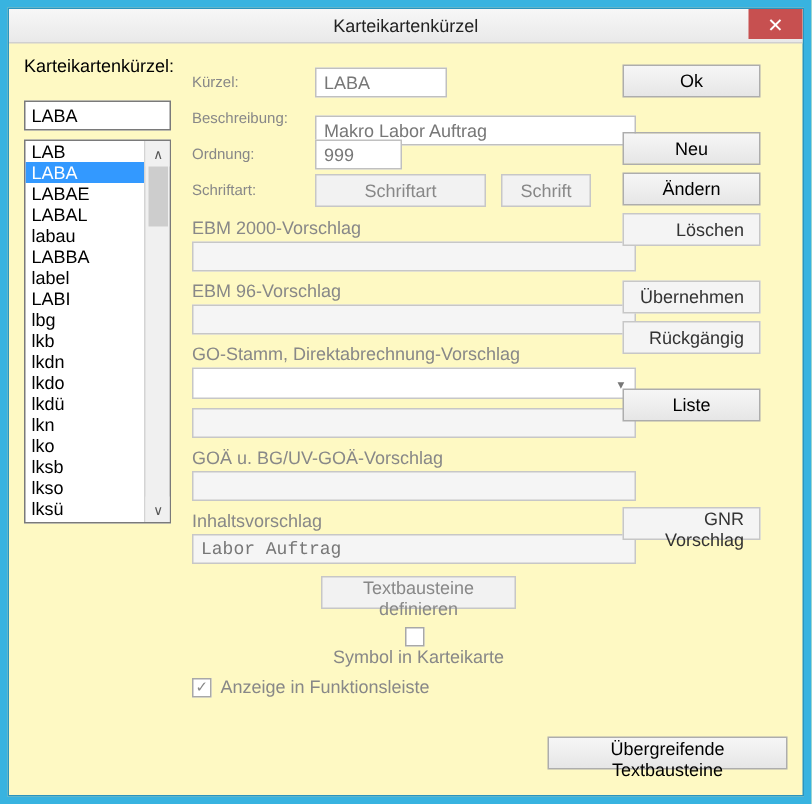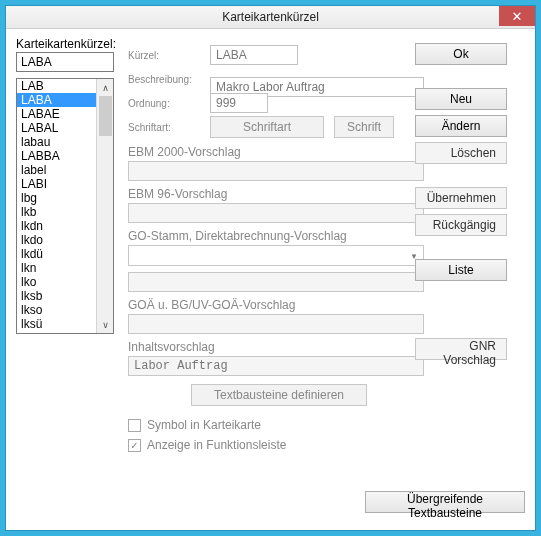--- a/index.html
+++ b/index.html
@@ -10,21 +10,21 @@
     background: #38b3e0;
     width: 541px;
     height: 536px;
     overflow: hidden;
     color: #000;
   }
   .window {
     position: absolute;
     left: 5px; top: 5px;
     width: 531px; height: 526px;
-    background: #ffffff;
+    background: #fef9c3;
     border: 1px solid #2a94bf;
     display: flex;
     flex-direction: column;
   }
   .titlebar {
     height: 23px;
     background: linear-gradient(#f7f7f7,#e9e9e9);
     border-bottom: 1px solid #d0d0d0;
     display: flex;
     align-items: center;
@@ -55,21 +55,21 @@
     padding: 8px 10px 10px 10px;
   }
   .col-left {
     position: absolute;
     left: 10px; top: 8px;
     width: 98px;
   }
   .lbl-top {
     font-size: 12px;
     color: #000;
-    margin-bottom: 1px;
+    margin-bottom: 16px;
     display: block;
   }
   .txt {
     width: 98px;
     height: 20px;
     border: 1px solid #7a7a7a;
     padding: 2px 4px;
     font-family: inherit;
     font-size: 12px;
     background: #fff;
@@ -189,21 +189,21 @@
   }
   .centerbtn {
     display: flex; justify-content: center;
     margin-top: 8px;
   }
   .chkrow {
     display: flex; align-items: center;
     margin-top: 6px;
     color: #888;
   }
-  .chkrow.first { margin-top: 12px; }
+  .chkrow.first { margin-top: 12px; flex-direction: column; }
   .chk {
     width: 13px; height: 13px;
     border: 1px solid #a8a8a8;
     background: #fff;
     margin-right: 6px;
     display: flex; align-items: center; justify-content: center;
     font-size: 10px; color: #888;
   }
   .chk.checked::after { content: "✓"; }
 
@@ -304,21 +304,21 @@
       </div>
       <div class="ro-field" style="margin-top:6px"></div>
 
       <div class="section-lab">GOÄ u. BG/UV-GOÄ-Vorschlag</div>
       <div class="ro-field"></div>
 
       <div class="section-lab">Inhaltsvorschlag</div>
       <div class="ro-field text">Labor Auftrag</div>
 
       <div class="centerbtn">
-        <button class="btn dim" style="width:176px">Textbausteine definieren</button>
+        <button class="btn dim" style="width:130px">Textbausteine definieren</button>
       </div>
 
       <div class="chkrow first">
         <div class="chk"></div>
         <span>Symbol in Karteikarte</span>
       </div>
       <div class="chkrow">
         <div class="chk checked"></div>
         <span>Anzeige in Funktionsleiste</span>
       </div>

